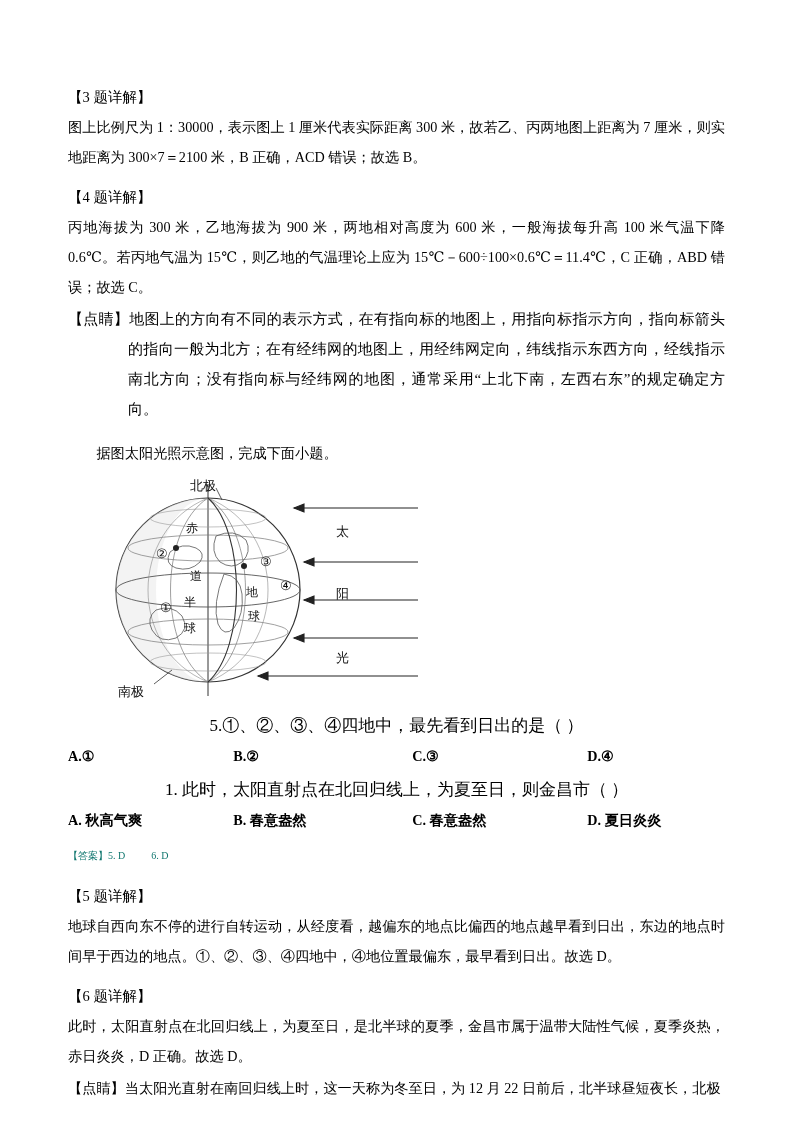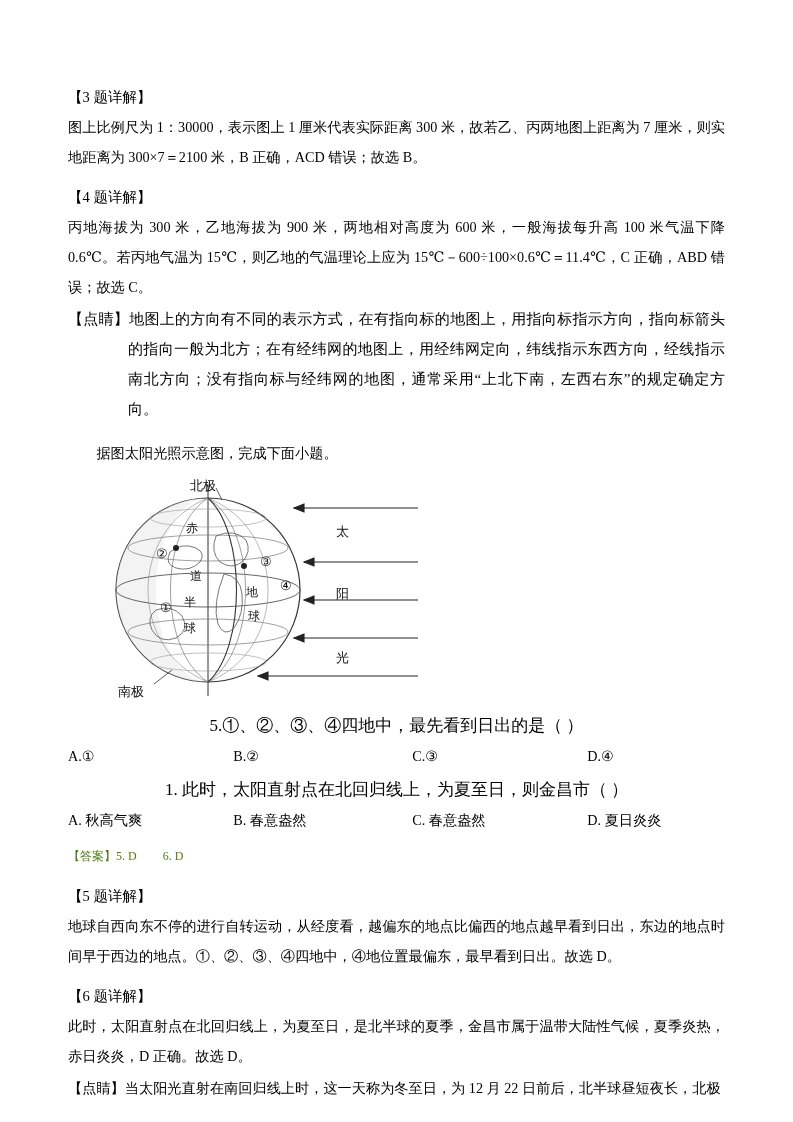--- a/index.html
+++ b/index.html
@@ -51,29 +51,30 @@
     font-size: 17px;
     line-height: 30px;
     margin: 4px 0 0 0;
     text-align: center;
   }
   .opts {
     display: flex;
     font-size: 14.2px;
     line-height: 30px;
     margin: 0;
+    font-weight: bold;
   }
   .opts span { display: inline-block; }
   .opt1 { width: 168px; }
   .opt2 { width: 182px; }
   .opt3 { width: 178px; }
   .opt4 { width: 140px; }
   .answer-line, .analysis-line {
-    color: #4d7c0f;
-    font-size: 12px;
+    color: #0f766e;
+    font-size: 10px;
     line-height: 30px;
     margin: 6px 0 0 0;
   }
   .answer-line .sp { display: inline-block; width: 26px; }
   .fig-cap {
     font-size: 14.2px;
     line-height: 30px;
     margin: 14px 0 0 0;
     text-indent: 2em;
   }

